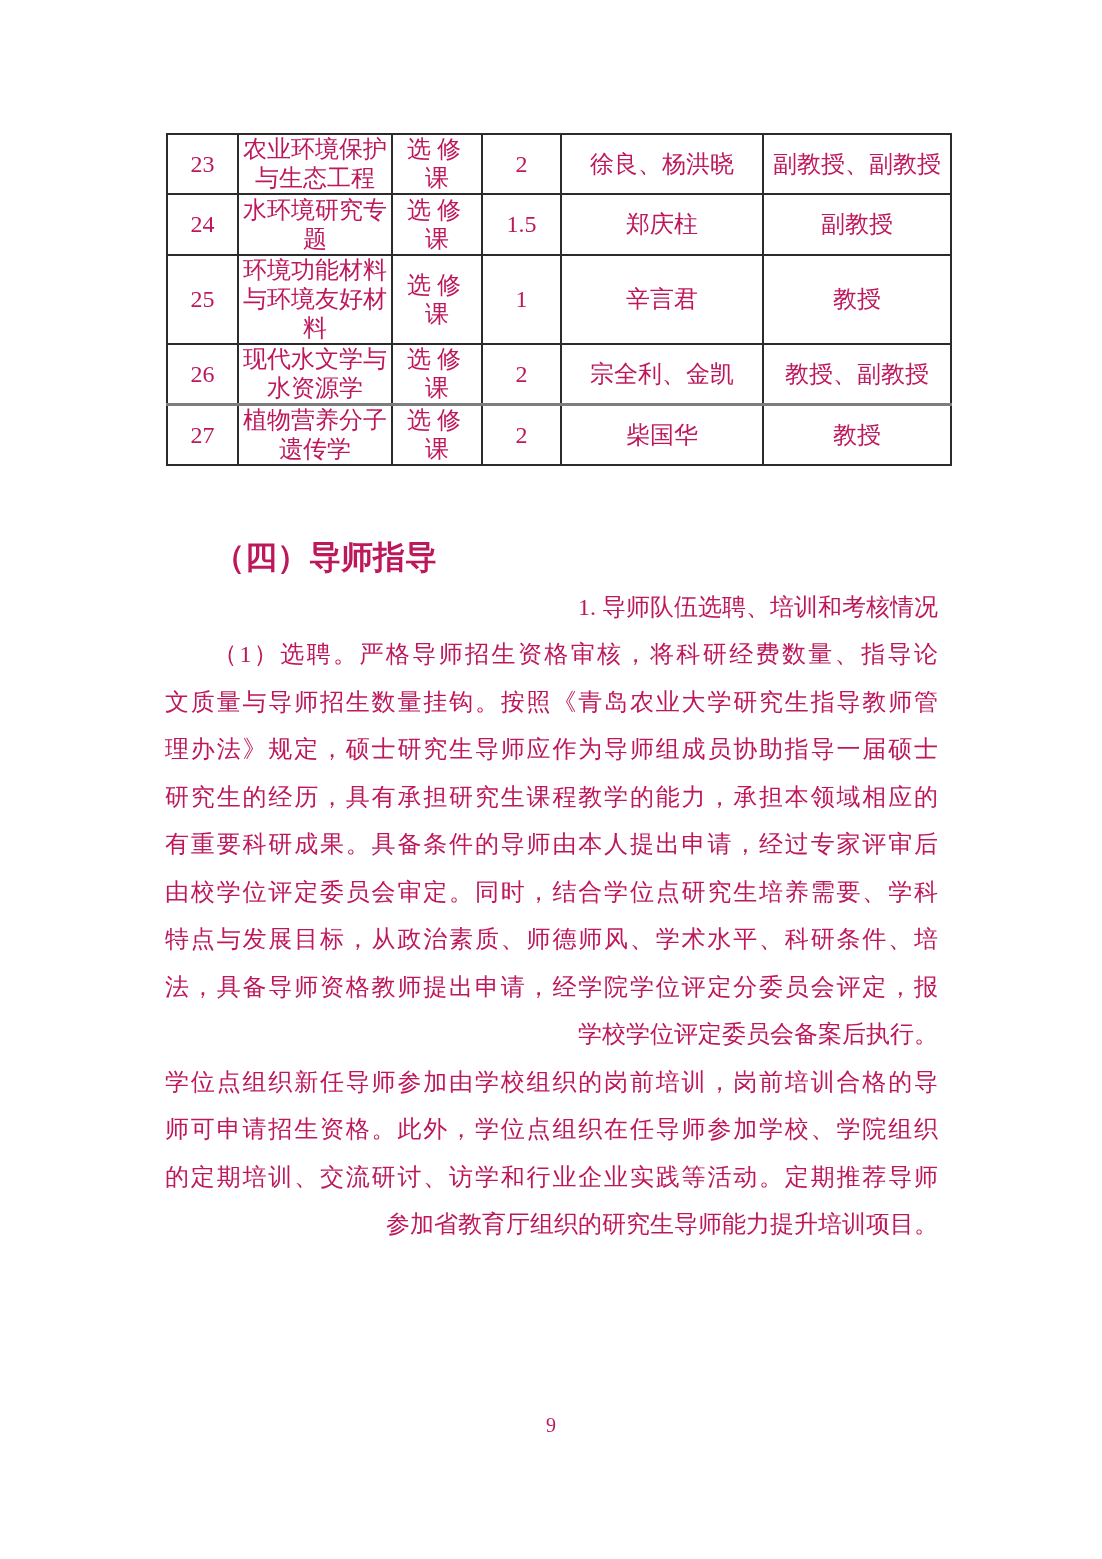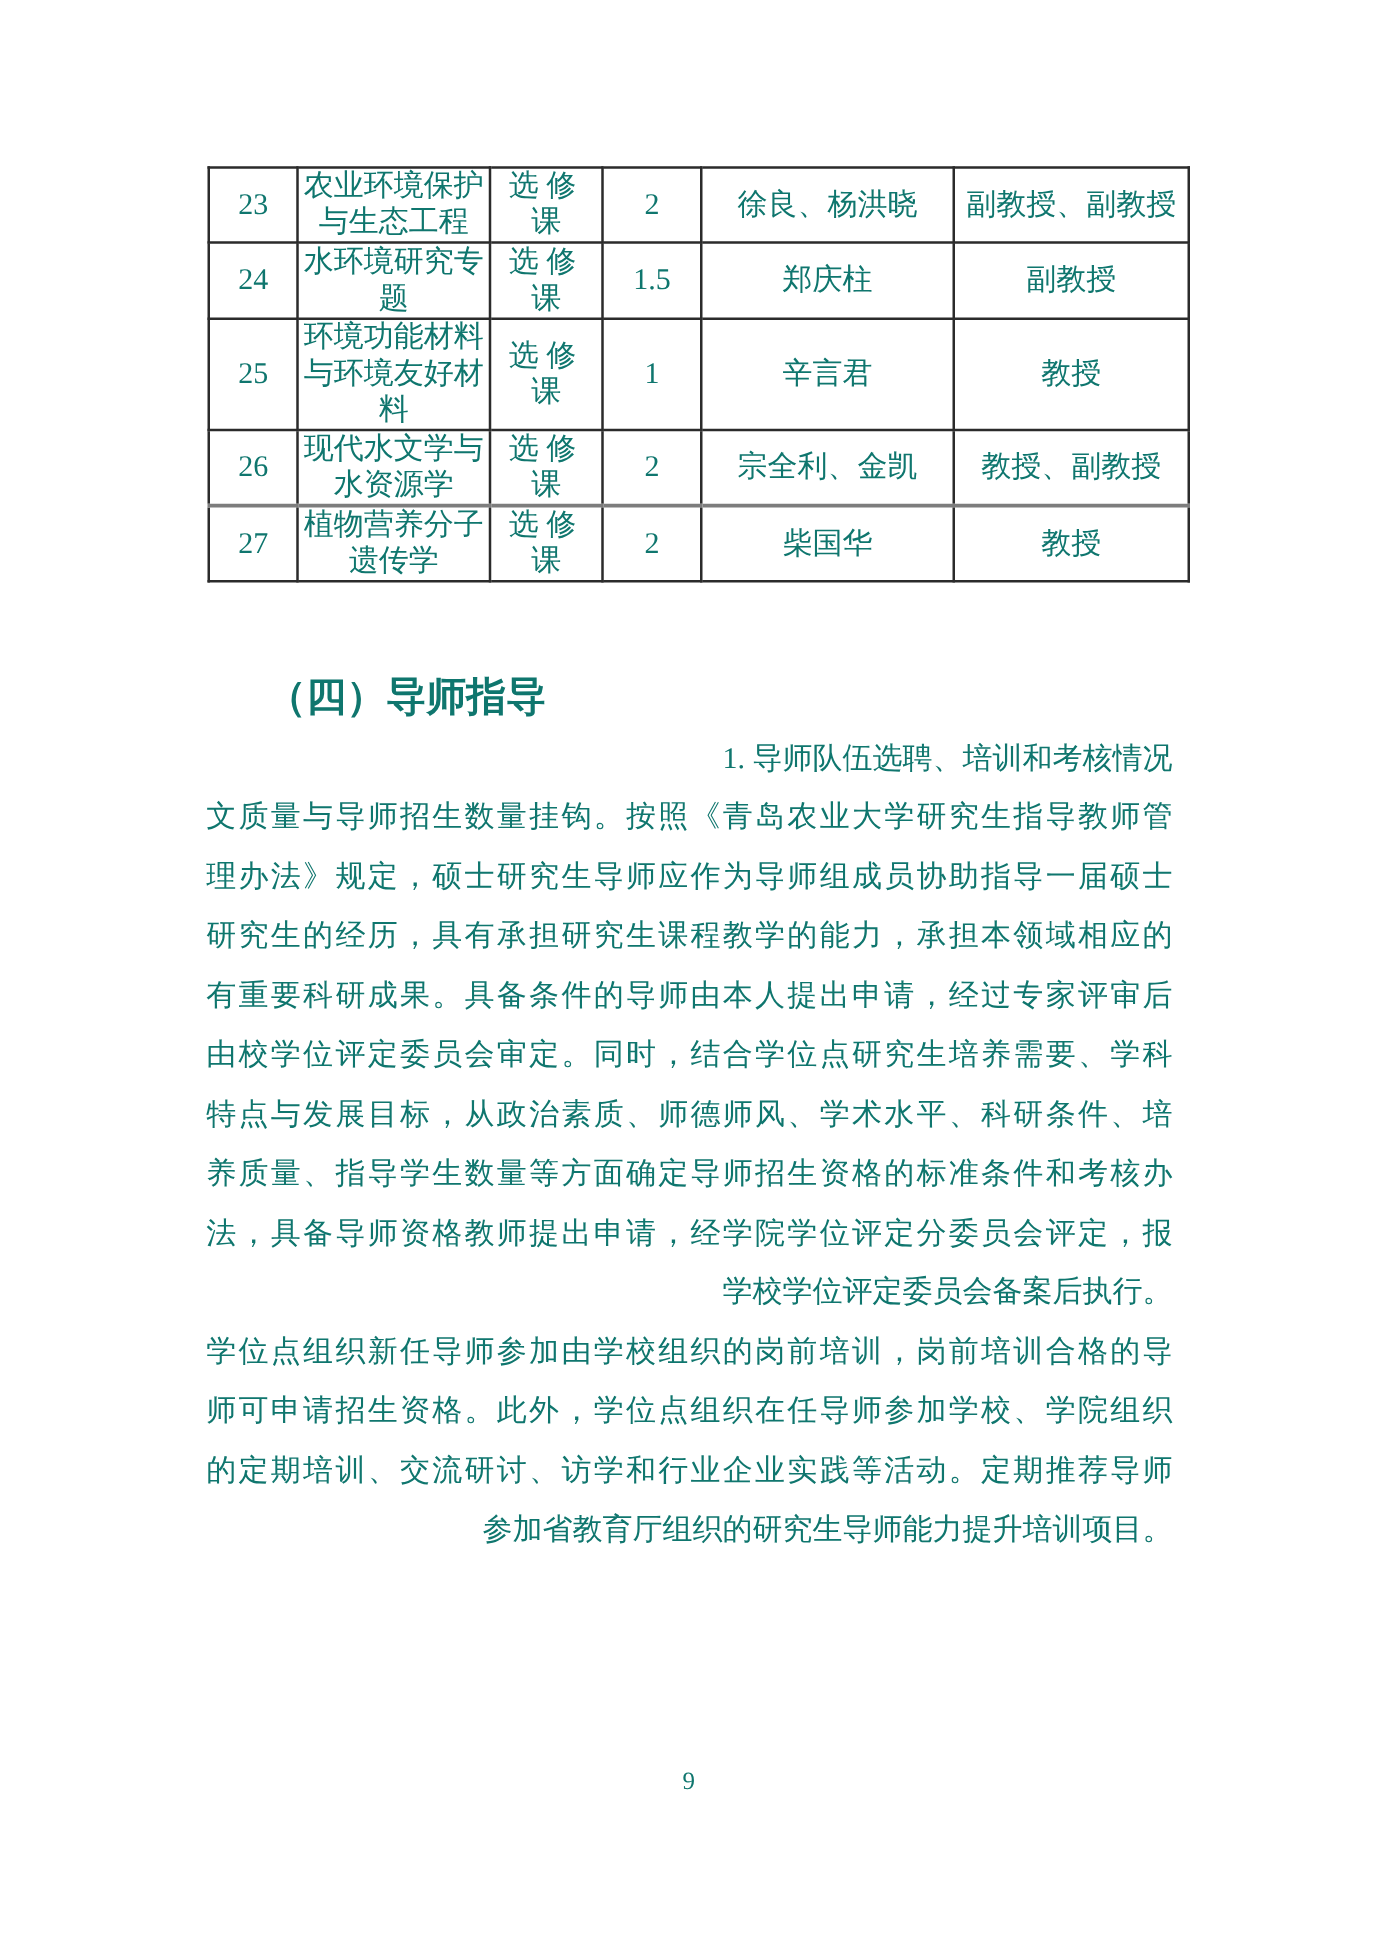--- a/index.html
+++ b/index.html
@@ -1,21 +1,21 @@
 <!DOCTYPE html>
 <html><head>
 <meta charset="utf-8">
 <style>
   html,body { margin:0; padding:0; background:#ffffff; }
   .page {
     position: relative;
     width: 1102px;
     height: 1559px;
     background: #ffffff;
-    color: #0f766e;
+    color: #be185d;
     font-family: "Liberation Serif", "DejaVu Serif", serif;
     overflow: hidden;
   }
 
   
   table.course-table {
     position: absolute;
     left: 166px;
     top: 133px;
     width: 784px;
@@ -144,27 +144,27 @@
         <td>柴国华</td>
         <td>教授</td>
       </tr>
     </tbody>
   </table>
 
   <div class="body-text">
     <div class="line heading indent">（四）导师指导</div>
     <div class="line indent lline">1. 导师队伍选聘、培训和考核情况</div>
 
+    <div class="line jline indent">（1）选聘。严格导师招生资格审核，将科研经费数量、指导论</div>
     <div class="line jline">文质量与导师招生数量挂钩。按照《青岛农业大学研究生指导教师管</div>
     <div class="line jline">理办法》规定，硕士研究生导师应作为导师组成员协助指导一届硕士</div>
     <div class="line jline">研究生的经历，具有承担研究生课程教学的能力，承担本领域相应的</div>
     <div class="line jline">有重要科研成果。具备条件的导师由本人提出申请，经过专家评审后</div>
     <div class="line jline">由校学位评定委员会审定。同时，结合学位点研究生培养需要、学科</div>
     <div class="line jline">特点与发展目标，从政治素质、师德师风、学术水平、科研条件、培</div>
-    <div class="line jline">养质量、指导学生数量等方面确定导师招生资格的标准条件和考核办</div>
     <div class="line jline">法，具备导师资格教师提出申请，经学院学位评定分委员会评定，报</div>
     <div class="line lline">学校学位评定委员会备案后执行。</div>
 
     <div class="line jline">学位点组织新任导师参加由学校组织的岗前培训，岗前培训合格的导</div>
     <div class="line jline">师可申请招生资格。此外，学位点组织在任导师参加学校、学院组织</div>
     <div class="line jline">的定期培训、交流研讨、访学和行业企业实践等活动。定期推荐导师</div>
     <div class="line lline">参加省教育厅组织的研究生导师能力提升培训项目。</div>
   </div>
 
   <div class="page-number">9</div>

